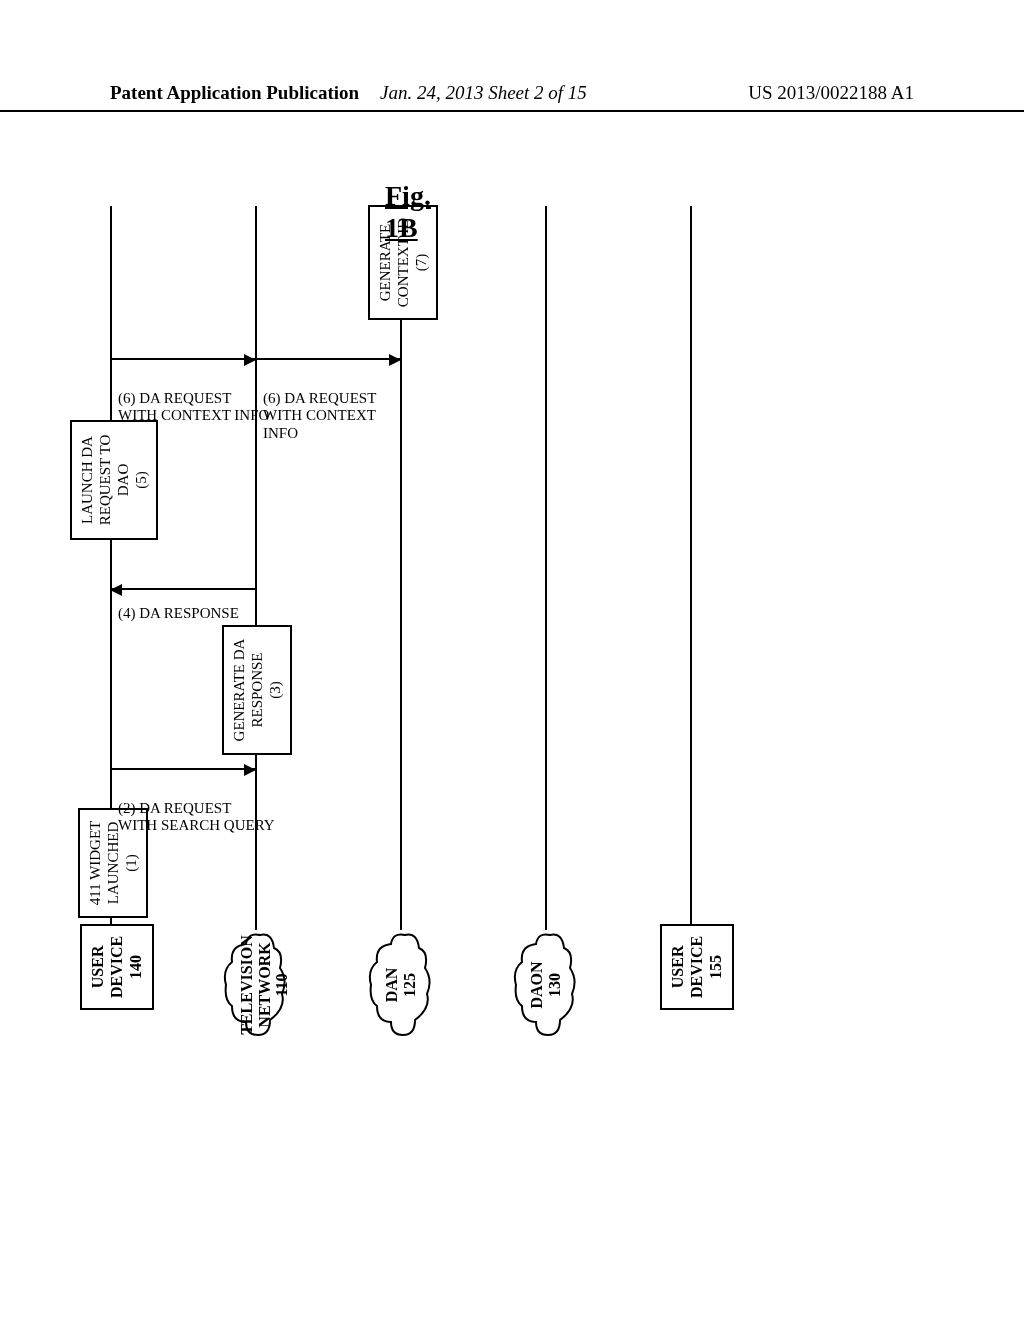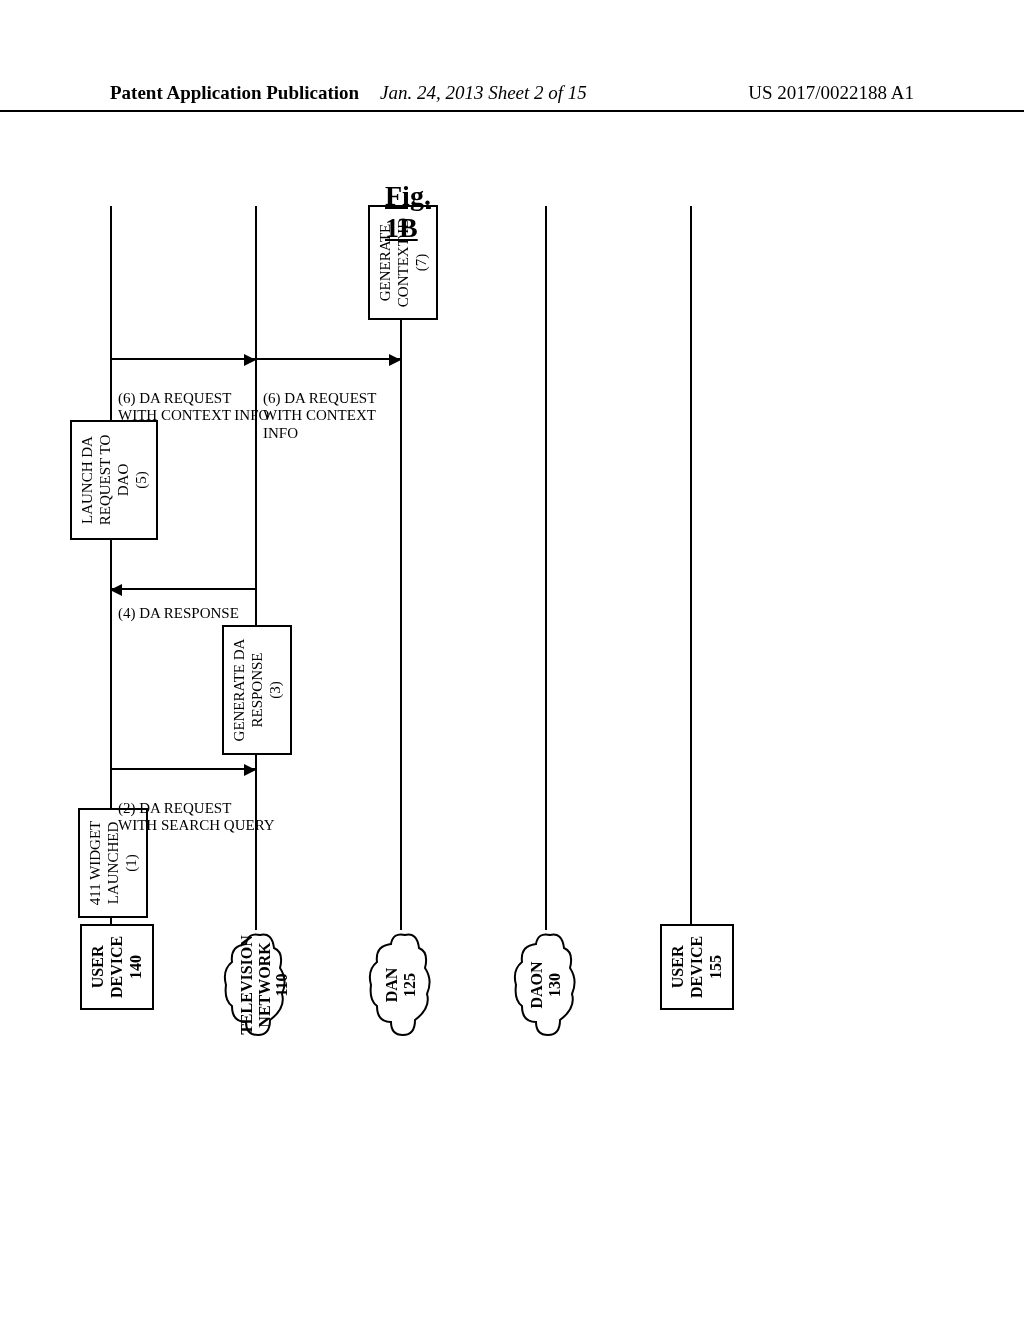--- a/index.html
+++ b/index.html
@@ -96,21 +96,21 @@
   }
 </style>
 </head>
 <body>
 
 <div class="page">
 
   <div class="header">
     <span class="left">Patent Application Publication</span>
     <span class="center">Jan. 24, 2013  Sheet 2 of 15</span>
-    <span class="right">US 2017/0022188 A1</span>
+    <span class="right">US 2013/0022188 A1</span>
   </div>
 
   <div class="diagram">
 
     <div class="participant" style="left:-30px; top:-30px;">
       <div class="rect-box">
         <span>USER</span><br>
         <span>DEVICE</span><br>
         <span>140</span>
       </div>

